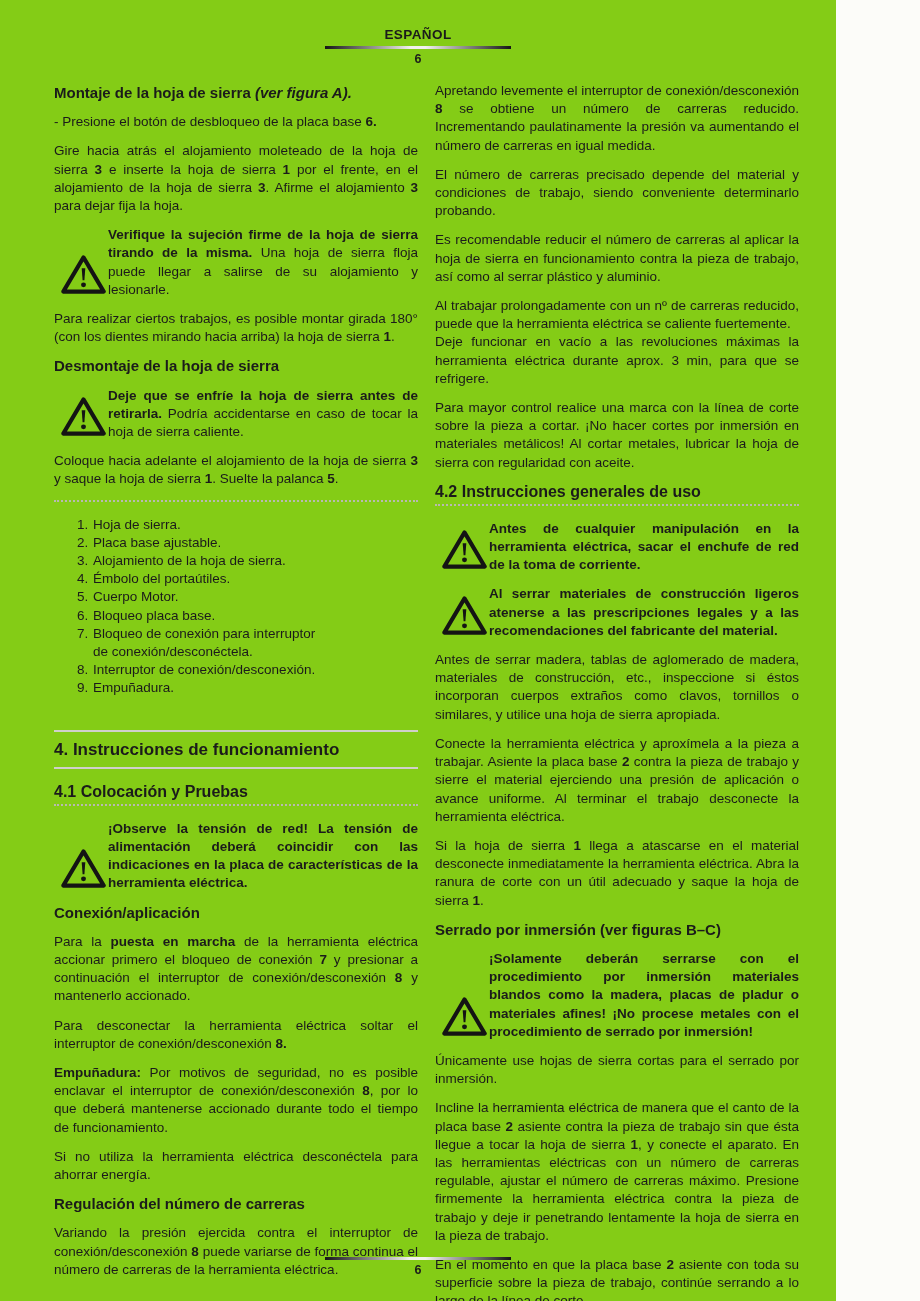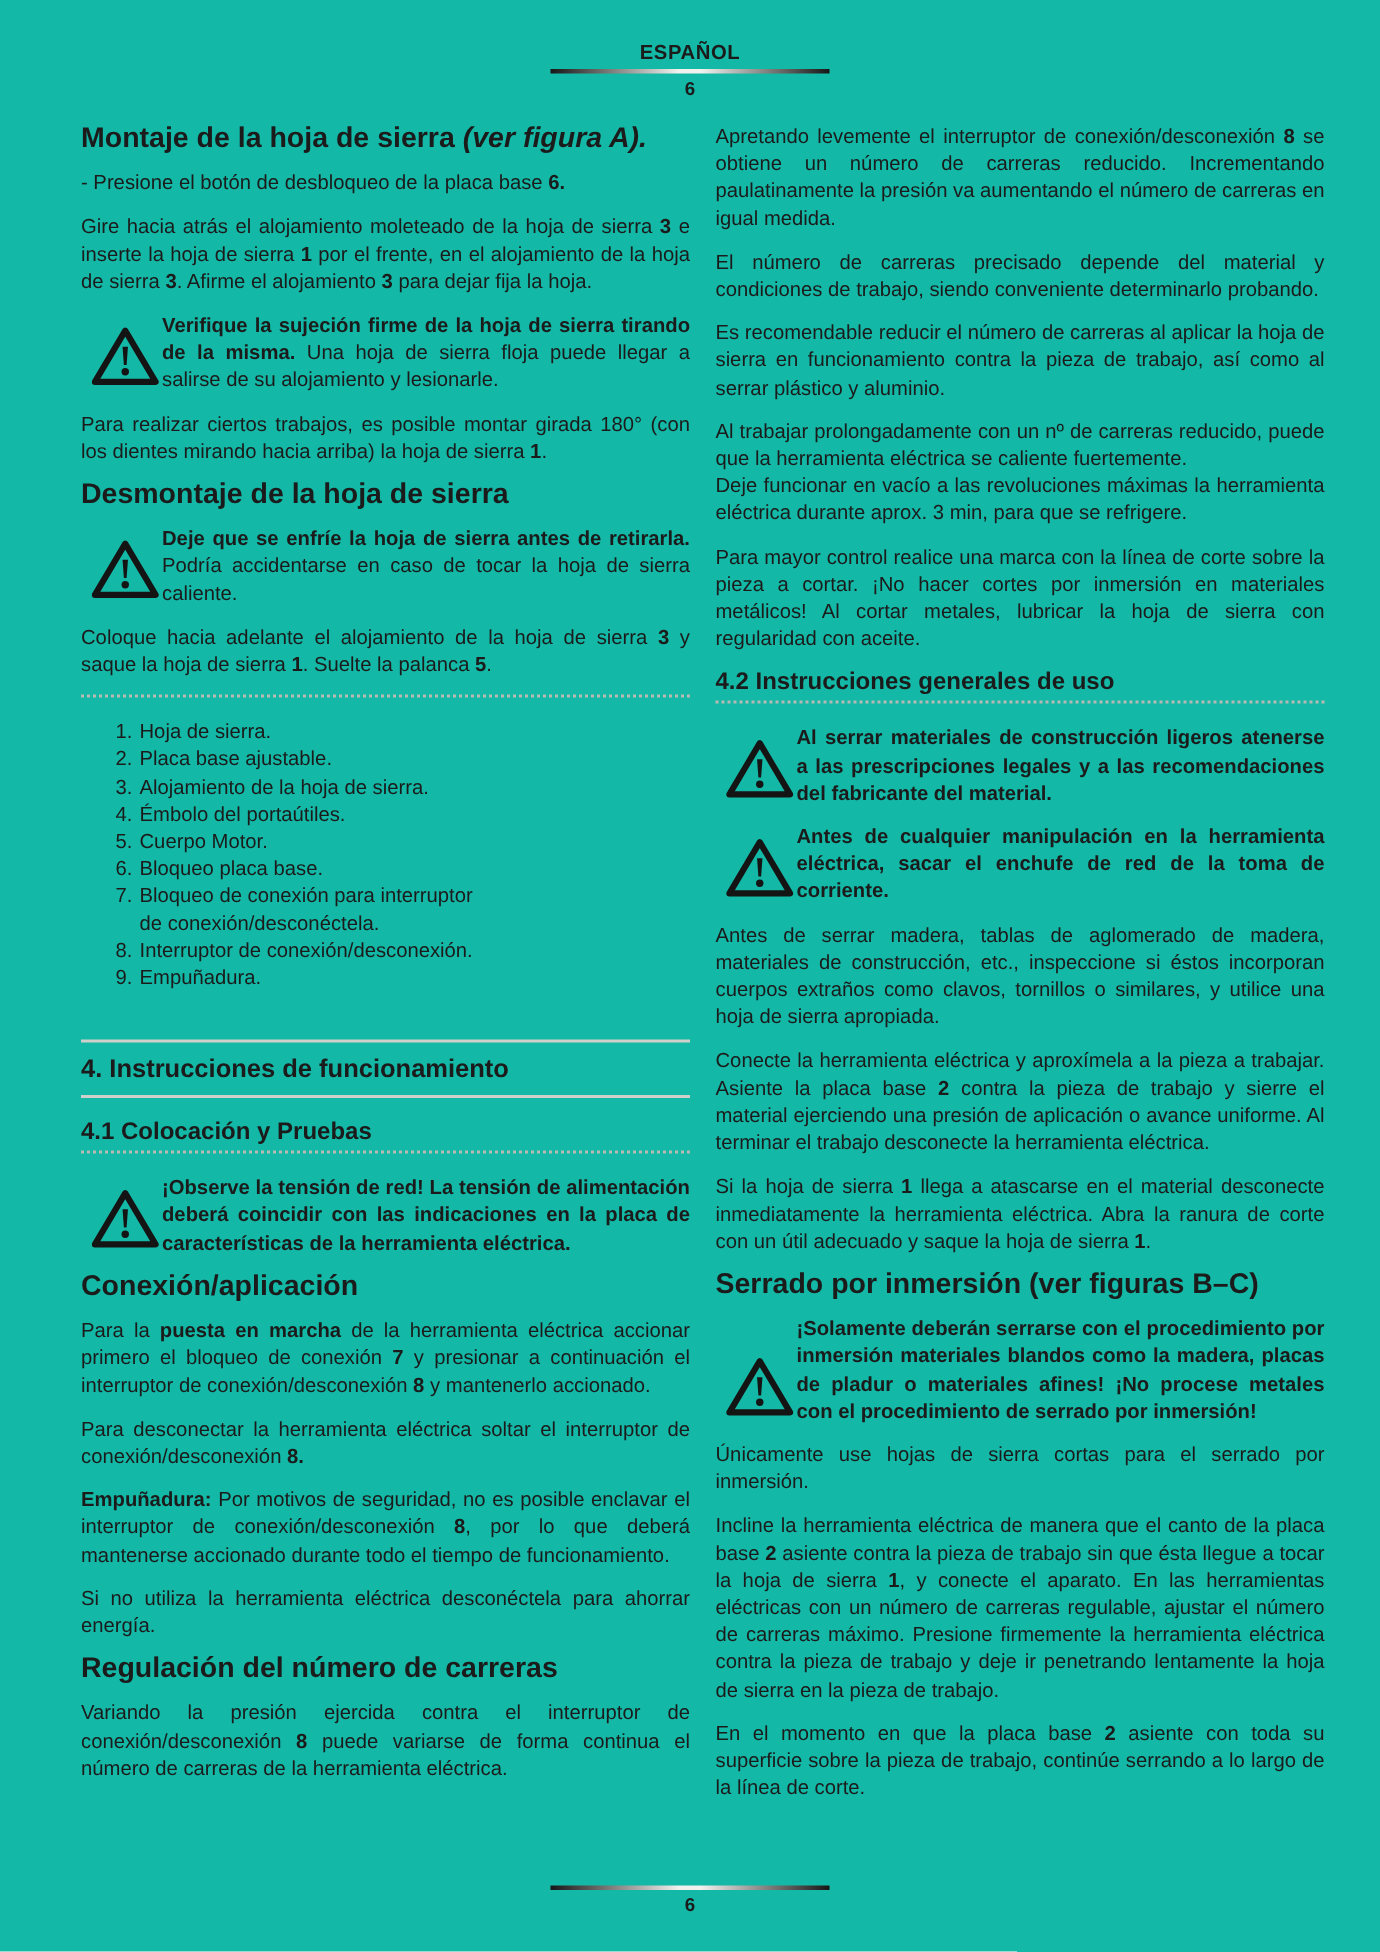--- a/index.html
+++ b/index.html
@@ -1,37 +1,37 @@
 <!DOCTYPE html>
 <html lang="es"><head>
 <meta charset="utf-8">
 <style>
   html,body{margin:0;padding:0;background:#fcfcf9;}
   .page{
     position:relative;
-    width:920px;height:1301px;
-    background:#14b8a6;
+    width:836px;height:1301px;
+    background:#84cc16;
     font-family:"Liberation Sans","DejaVu Sans",sans-serif;
     color:#1b1b1b;
     overflow:hidden;
   }
   
   .hf{text-align:center;}
   .header{padding-top:27px;}
   .brand{font-size:13.5px;font-weight:bold;letter-spacing:.4px;}
   .grad-line{width:186px;height:3px;margin:4px auto 3px;
     background:linear-gradient(to right,#161616,#f1f1ee 46%,#f1f1ee 54%,#161616);}
   .pgnum{font-size:12.5px;font-weight:bold;}
   .footer{position:absolute;left:0;right:0;bottom:24px;}
   
   .columns{display:flex;gap:17px;padding:16px 37px 0 54px;align-items:flex-start;}
   .col{flex:1;min-width:0;}
   
   .para{font-size:13.5px;line-height:18.2px;text-align:justify;margin:0 0 11px;}
-  .subhead{font-size:19px;line-height:18.2px;font-weight:bold;margin:2px 0 11px;}
+  .subhead{font-size:15px;line-height:18.2px;font-weight:bold;margin:2px 0 11px;}
   .b{font-weight:bold;}
   .i{font-style:italic;}
   
   .sec-title{font-size:16px;font-weight:bold;margin:4px 0 3px;}
   .dotted{border:none;border-top:2px dotted #b9b9b3;margin:3px 0 14px;height:0;}
   .rule{border:none;border-top:2px solid #d0d0ca;margin:0;height:0;}
   .sec4{margin-top:32px;}
   .sec4 .sec4-title{font-size:17px;font-weight:bold;margin:8px 0 7px;}
   .sec4 + .sub41{margin-top:14px;}
   
@@ -173,32 +173,32 @@
       <hr class="dotted">
 
       <div class="warning">
         <div class="warn-icon-box">
   <svg width="45" height="41" viewBox="0 0 100 90" aria-hidden="true">
     <path d="M50 7 L95 83 L5 83 Z" fill="none" stroke="#141414" stroke-width="9" stroke-linejoin="round"></path>
     <path d="M46 31 L54 31 L52 58 L48 58 Z" fill="#141414"></path>
     <circle cx="50" cy="68" r="5.5" fill="#141414"></circle>
   </svg>
 </div>
+        <div class="warn-text allbold">Antes de cualquier manipulación en la herramienta eléctrica, sacar el enchufe de red de la toma de corriente.</div>
+      </div>
+
+      <div class="warning">
+        <div class="warn-icon-box">
+  <svg width="45" height="41" viewBox="0 0 100 90" aria-hidden="true">
+    <path d="M50 7 L95 83 L5 83 Z" fill="none" stroke="#141414" stroke-width="9" stroke-linejoin="round"></path>
+    <path d="M46 31 L54 31 L52 58 L48 58 Z" fill="#141414"></path>
+    <circle cx="50" cy="68" r="5.5" fill="#141414"></circle>
+  </svg>
+</div>
         <div class="warn-text allbold">Al serrar materiales de construcción ligeros atenerse a las prescripciones legales y a las recomendaciones del fabricante del material.</div>
-      </div>
-
-      <div class="warning">
-        <div class="warn-icon-box">
-  <svg width="45" height="41" viewBox="0 0 100 90" aria-hidden="true">
-    <path d="M50 7 L95 83 L5 83 Z" fill="none" stroke="#141414" stroke-width="9" stroke-linejoin="round"></path>
-    <path d="M46 31 L54 31 L52 58 L48 58 Z" fill="#141414"></path>
-    <circle cx="50" cy="68" r="5.5" fill="#141414"></circle>
-  </svg>
-</div>
-        <div class="warn-text allbold">Antes de cualquier manipulación en la herramienta eléctrica, sacar el enchufe de red de la toma de corriente.</div>
       </div>
 
       <p class="para">Antes de serrar madera, tablas de aglomerado de madera, materiales de construcción, etc., inspeccione si éstos incorporan cuerpos extraños como clavos, tornillos o similares, y utilice una hoja de sierra apropiada.</p>
       <p class="para"><span>Conecte la herramienta eléctrica y aproxímela a la pieza a trabajar. Asiente la placa base </span><span class="b">2</span><span> contra la pieza de trabajo y sierre el material ejerciendo una presión de aplicación o avance uniforme. Al terminar el trabajo desconecte la herramienta eléctrica.</span></p>
       <p class="para"><span>Si la hoja de sierra </span><span class="b">1</span><span> llega a atascarse en el material desconecte inmediatamente la herramienta eléctrica. Abra la ranura de corte con un útil adecuado y saque la hoja de sierra </span><span class="b">1</span><span>.</span></p>
       <p class="subhead">Serrado por inmersión (ver figuras B–C)</p>
 
       <div class="warning">
         <div class="warn-icon-box">
   <svg width="45" height="41" viewBox="0 0 100 90" aria-hidden="true">

